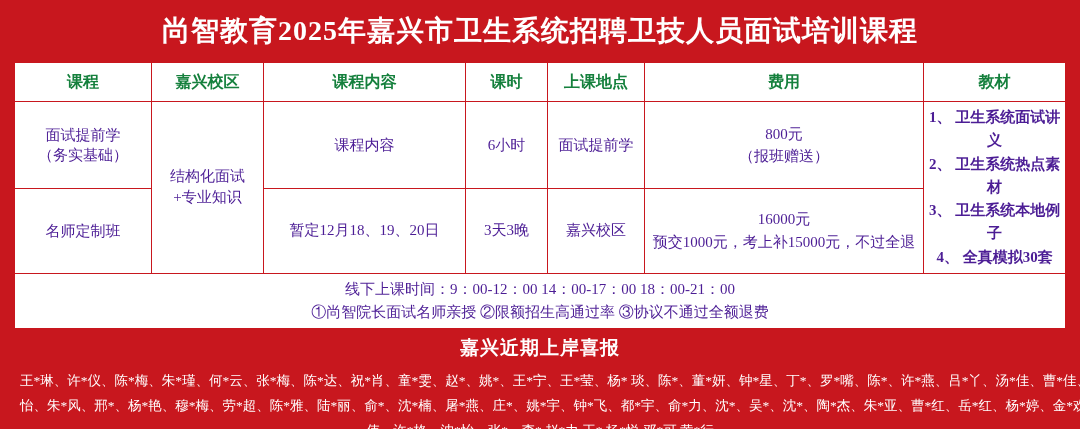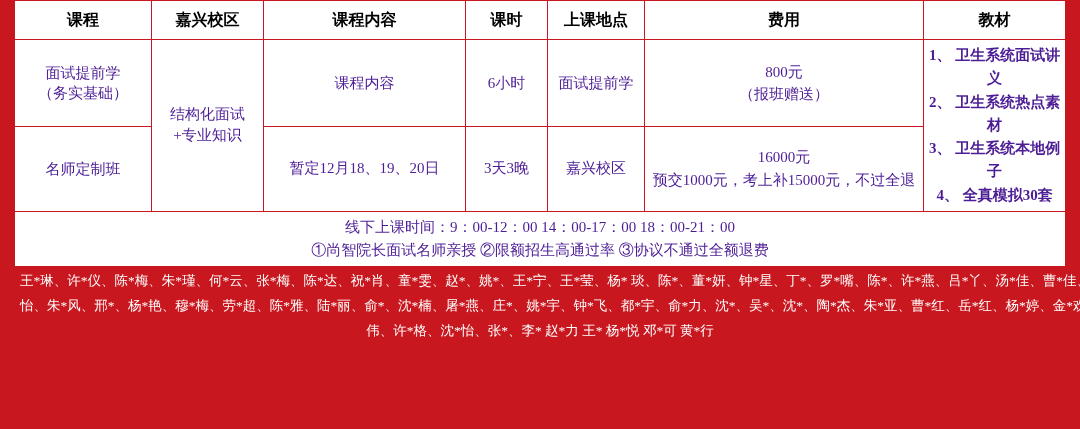--- a/index.html
+++ b/index.html
@@ -40,21 +40,21 @@
   table.main td, table.main th {
     border: 1px solid #c8171e;
     text-align: center;
     vertical-align: middle;
     color: #4c1d95;
     font-size: 15px;
     padding: 4px 3px;
   }
   table.main thead th {
     background: #ffffff;
-    color: #000000;
+    color: #15803d;
     font-weight: bold;
     font-size: 16px;
     height: 30px;
   }
   td.course-name {
     font-weight: normal;
     font-size: 15px;
     line-height: 1.35;
   }
   td.content-cell {
@@ -111,20 +111,23 @@
     text-align: center;
   }
   .row-h1 { height: 72px; }
   .row-h2 { height: 70px; }
 </style>
 </head>
 <body>
 
 <div class="page">
 
+  <div class="title-bar">
+    <span>尚智教育2025年嘉兴市卫生系统招聘卫技人员面试培训课程</span>
+  </div>
 
   <table class="main">
     <thead>
       <tr>
         <th style="width:130px">课程</th>
         <th style="width:105px">嘉兴校区</th>
         <th style="width:195px">课程内容</th>
         <th style="width:75px">课时</th>
         <th style="width:90px">上课地点</th>
         <th style="width:272px">费用</th>
@@ -167,20 +170,23 @@
       </tr>
       <tr>
         <td class="note-row" colspan="7">
           <span class="note-line">线下上课时间：9：00-12：00      14：00-17：00  18：00-21：00</span>
           <span class="note-line">①尚智院长面试名师亲授    ②限额招生高通过率    ③协议不通过全额退费</span>
         </td>
       </tr>
     </tbody>
   </table>
 
+  <div class="banner">
+    <span>嘉兴近期上岸喜报</span>
+  </div>
 
   <div class="names-box">
     <span class="names-line">王*琳、许*仪、陈*梅、朱*瑾、何*云、张*梅、陈*达、祝*肖、童*雯、赵*、姚*、王*宁、王*莹、杨* 琰、陈*、董*妍、钟*星、丁*、罗*嘴、陈*、许*燕、吕*丫、汤*佳、曹*佳、夏*建、费*</span>
     <span class="names-line">怡、朱*风、邢*、杨*艳、穆*梅、劳*超、陈*雅、陆*丽、俞*、沈*楠、屠*燕、庄*、姚*宇、钟*飞、都*宇、俞*力、沈*、吴*、沈*、陶*杰、朱*亚、曹*红、岳*红、杨*婷、金*欢、屠*霜、方*</span>
     <span class="names-line last">伟、许*格、沈*怡、张*、李*  赵*力  王*  杨*悦  邓*可  黄*行</span>
   </div>
 
 </div>
 
 </body></html>

